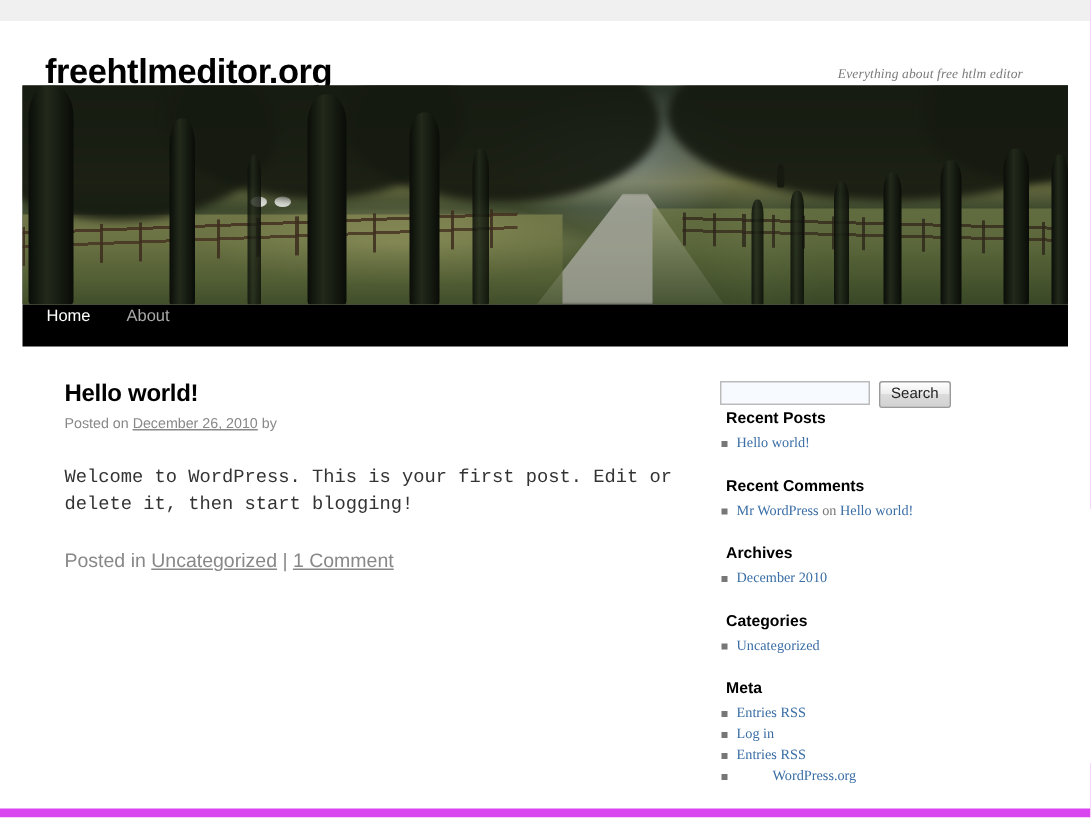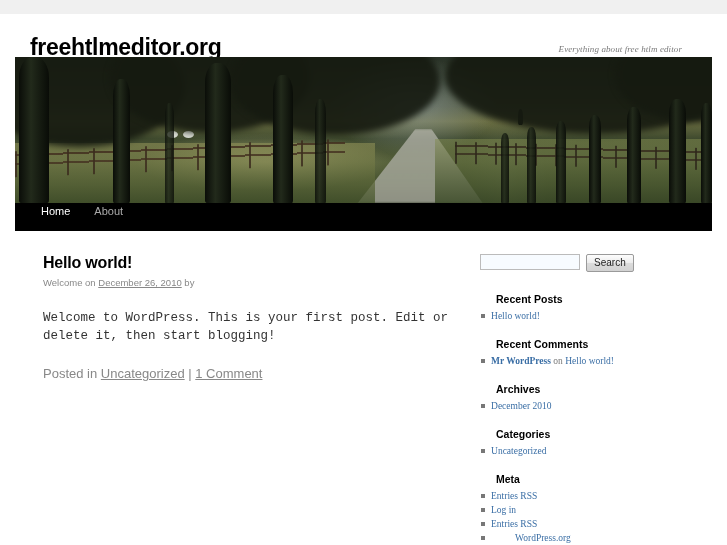--- a/index.html
+++ b/index.html
@@ -176,21 +176,21 @@
   .site-nav {
     width: 697px;
     margin: 0 auto;
     height: 28px;
     background: #000000;
     display: block;
   }
   .site-nav ul {
     list-style: none;
     margin: 0;
-    padding: 0 0 0 14px;
+    padding: 0 0 0 4px;
     display: flex;
     align-items: center;
     height: 16px;
   }
   .site-nav li { margin: 0; }
   .site-nav a {
     display: block;
     padding: 0 12px;
     font-size: 11px;
     line-height: 28px;
@@ -249,21 +249,20 @@
   .sidebar {
     width: 232px;
     padding-left: 5px;
     padding-top: 1px;
     box-sizing: border-box;
     font-family: "Liberation Sans", sans-serif;
   }
   .search-form {
     display: flex;
     align-items: flex-start;
-    margin-bottom: 20px;
   }
   .search-input {
     width: 100px;
     flex: 0 0 100px;
     height: 16px;
     border: 1px solid #bbbbbb;
     background: #f7fbff;
     font-size: 10px;
     padding: 1px 3px;
     box-sizing: border-box;
@@ -280,21 +279,21 @@
     color: #222222;
     border: 1px solid #9a9a9a;
     border-radius: 2px;
     background: linear-gradient(to bottom, #fdfdfd 0%, #ededed 48%, #dcdcdc 50%, #d2d2d2 100%);
     font-family: "Liberation Sans", sans-serif;
     cursor: pointer;
     box-sizing: border-box;
   }
   .widget { margin-bottom: 14px; }
   .widget-title {
-    margin: 0 0 3px 16px;
+    margin: 0 0 3px 4px;
     font-size: 10.5px;
     line-height: 14px;
     font-weight: bold;
     color: #000000;
     letter-spacing: 0px;
   }
   .widget ul {
     list-style: none;
     margin: 0;
     padding: 0;
@@ -388,21 +387,21 @@
 
     <div class="wrap">
       <div class="main">
 
         <div class="content">
           <article>
             <h2 class="entry-title">
               <span>Hello world!</span>
             </h2>
             <div class="entry-meta">
-              <span>Welcome on </span><a href="#">December 26, 2010</a><span> by</span>
+              <span>Posted on </span><a href="#">December 26, 2010</a><span> by</span>
             </div>
             <div class="entry-content">
               <p>Welcome to WordPress. This is your first post. Edit or delete it, then start blogging!</p>
             </div>
             <div class="entry-utility">
               <span>Posted in </span><a href="#">Uncategorized</a><span> | </span><a href="#">1 Comment</a>
             </div>
           </article>
         </div>
 
@@ -418,21 +417,21 @@
             <ul>
               <li>
                 <a href="#" style="color: rgb(58, 110, 165);">Hello world!</a>
               </li>
             </ul>
           </div>
 
           <div class="widget">
             <h3 class="widget-title">Recent Comments</h3>
             <ul>
-              <li><a href="#" style="color: rgb(58, 110, 165); font-weight: bold;">Mr WordPress</a><span class="sep"> on </span><a href="#" style="color: rgb(58, 110, 165);">Hello world!</a></li>
+              <li><a href="#" style="color: rgb(58, 110, 165);">Mr WordPress</a><span class="sep"> on </span><a href="#" style="color: rgb(58, 110, 165);">Hello world!</a></li>
             </ul>
           </div>
 
           <div class="widget">
             <h3 class="widget-title">Archives</h3>
             <ul>
               <li>
                 <a href="#" style="color: rgb(58, 110, 165);">December 2010</a>
               </li>
             </ul>

